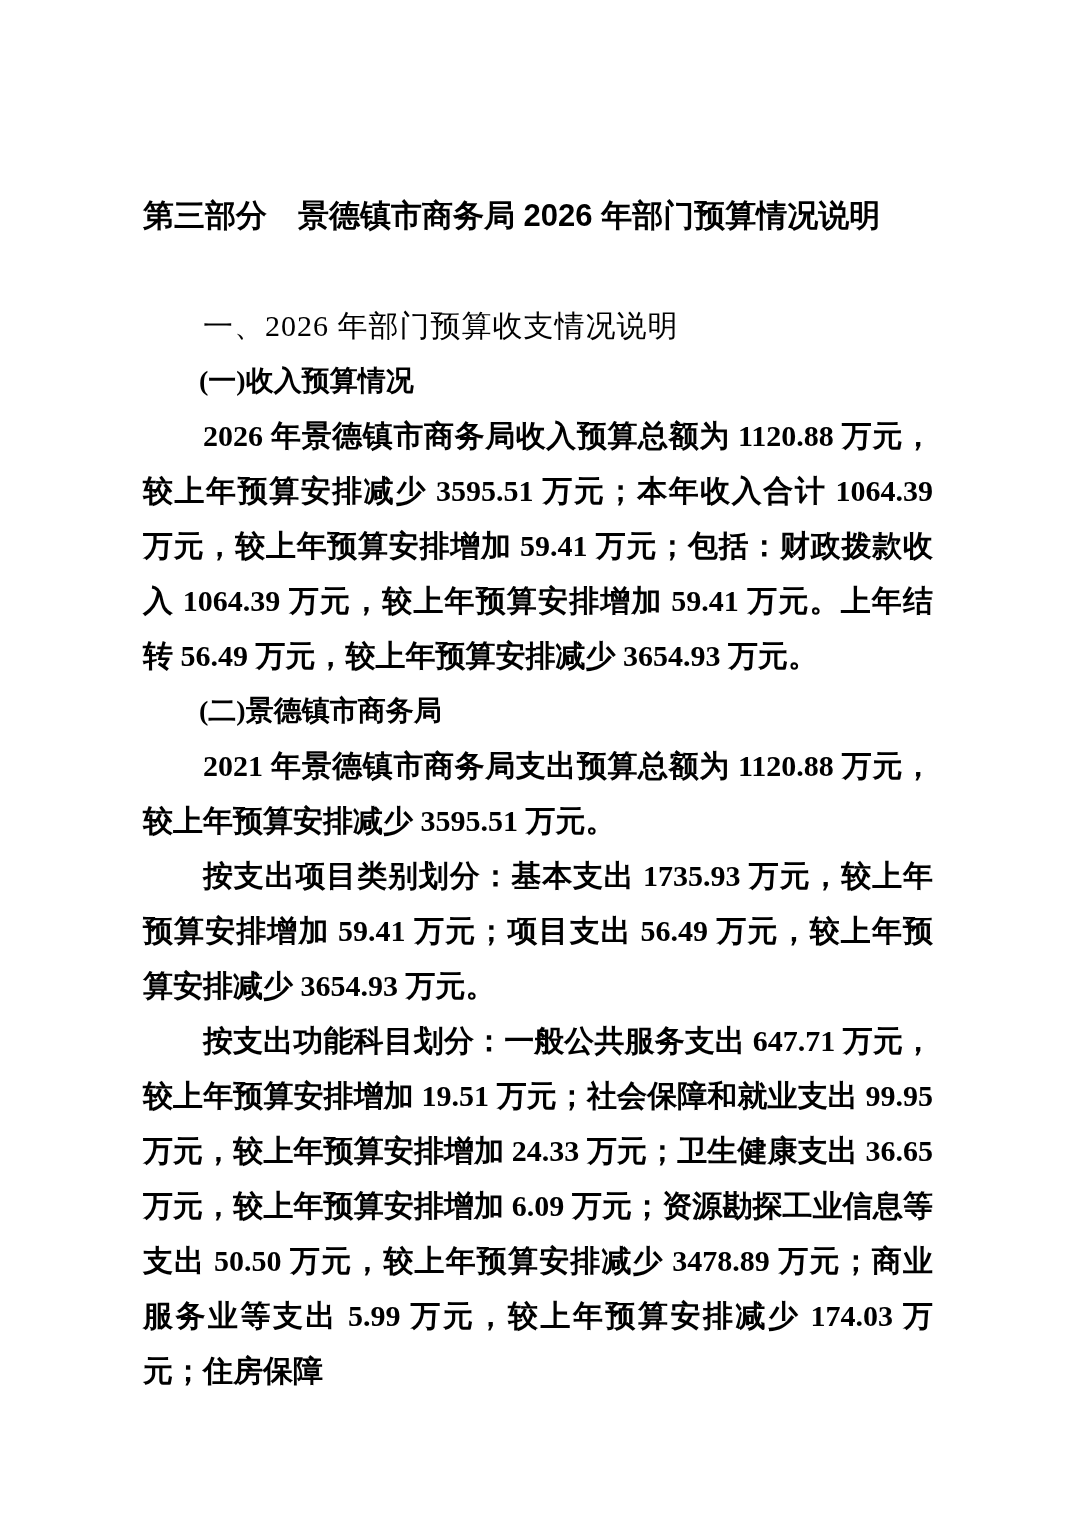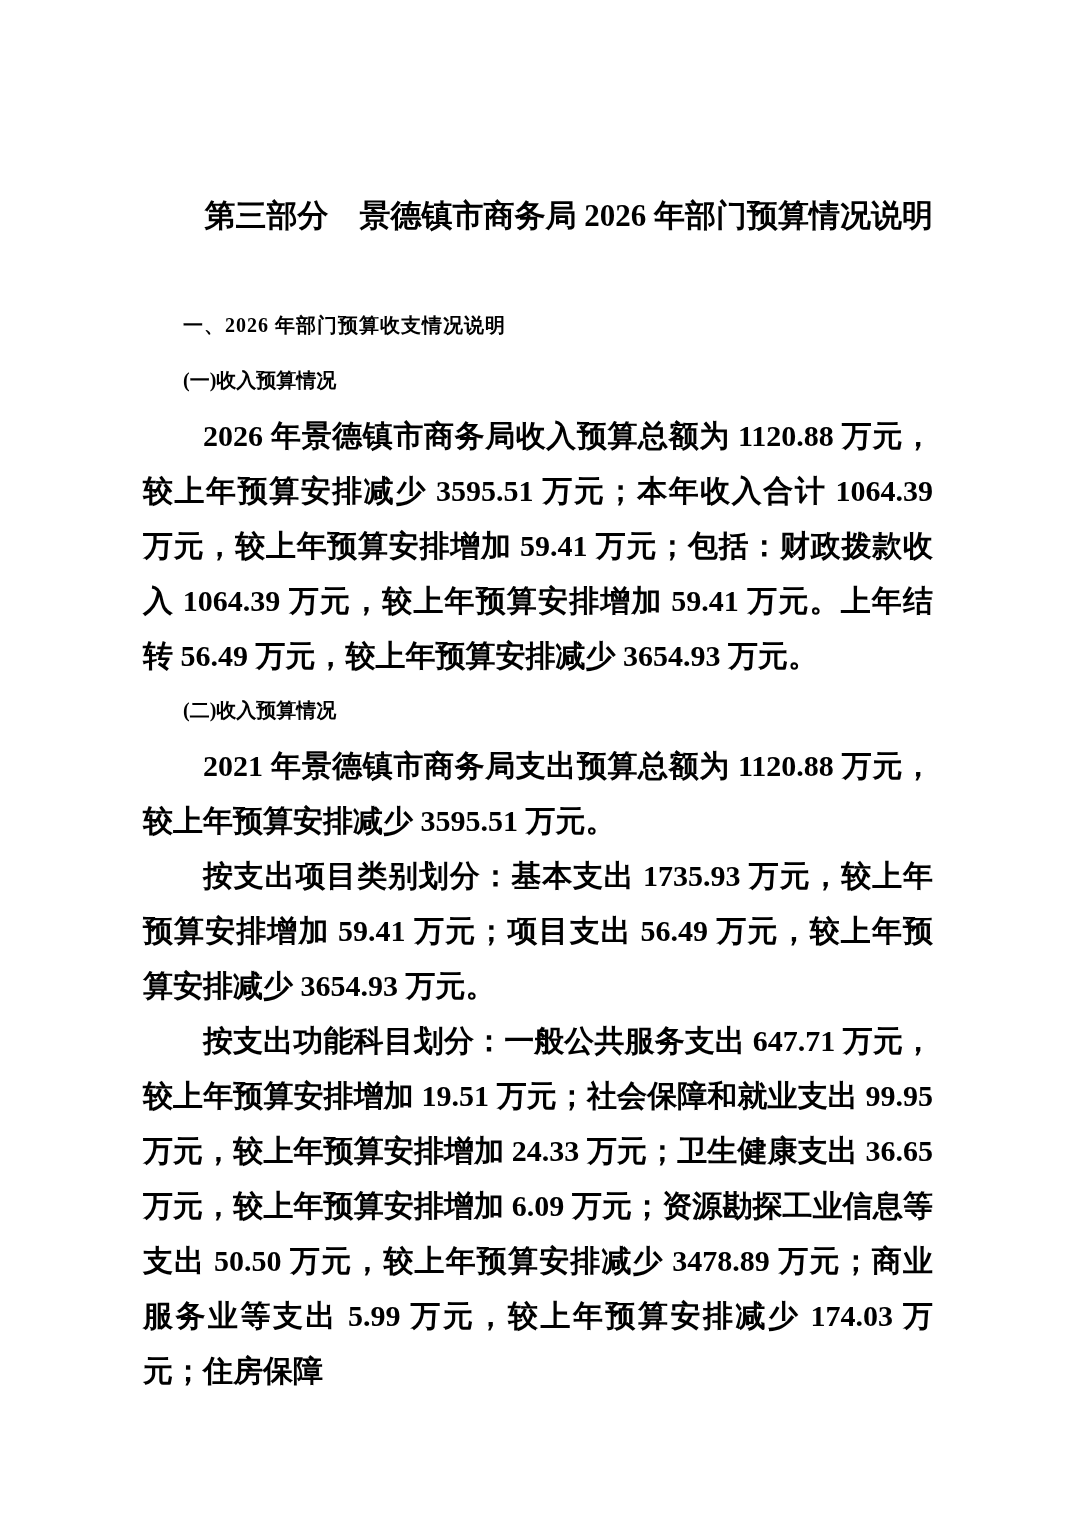--- a/index.html
+++ b/index.html
@@ -17,38 +17,38 @@
     position: relative;
     box-sizing: border-box;
     width: 1074px;
     height: 1520px;
     padding: 188px 141px 0 143px;
     background: #ffffff;
     overflow: hidden;
   }
   .doc-title {
     margin: 0;
-    font-family: Liberation Serif, serif;
+    font-family: Liberation Sans, sans-serif;
     font-size: 31px;
     font-weight: bold;
     line-height: 55px;
-    text-align: right;
+    text-align: left;
     white-space: nowrap;
   }
   .section-heading {
     margin: 55px 0 0 0;
-    font-size: 20px;
-    font-weight: bold;
+    font-size: 30px;
+    font-weight: normal;
     line-height: 55px;
     text-indent: 2em;
     letter-spacing: 1px;
   }
   .sub-heading {
     margin: 0;
-    font-size: 20px;
+    font-size: 28px;
     font-weight: bold;
     line-height: 55px;
     text-indent: 2em;
   }
   .body-para {
     margin: 0;
     font-size: 30px;
     font-weight: bold;
     line-height: 55px;
     text-indent: 2em;
@@ -62,21 +62,21 @@
 <div class="page">
 
   <h1 class="doc-title">第三部分　景德镇市商务局 2026 年部门预算情况说明</h1>
 
   <h2 class="section-heading">一、2026 年部门预算收支情况说明</h2>
 
   <h3 class="sub-heading">(一)收入预算情况</h3>
 
   <p class="body-para">2026 年景德镇市商务局收入预算总额为 1120.88 万元，较上年预算安排减少 3595.51 万元；本年收入合计 1064.39 万元，较上年预算安排增加 59.41 万元；包括：财政拨款收入 1064.39 万元，较上年预算安排增加 59.41 万元。上年结转 56.49 万元，较上年预算安排减少 3654.93 万元。</p>
 
-  <h3 class="sub-heading">(二)收入预算情况</h3>
+  <h3 class="sub-heading">(二)景德镇市商务局</h3>
 
   <p class="body-para">2021 年景德镇市商务局支出预算总额为 1120.88 万元，较上年预算安排减少 3595.51 万元。</p>
 
   <p class="body-para">按支出项目类别划分：基本支出 1735.93 万元，较上年预算安排增加 59.41 万元；项目支出 56.49 万元，较上年预算安排减少 3654.93 万元。</p>
 
   <p class="body-para">按支出功能科目划分：一般公共服务支出 647.71 万元，较上年预算安排增加 19.51 万元；社会保障和就业支出 99.95 万元，较上年预算安排增加 24.33 万元；卫生健康支出 36.65 万元，较上年预算安排增加 6.09 万元；资源勘探工业信息等支出 50.50 万元，较上年预算安排减少 3478.89 万元；商业服务业等支出 5.99 万元，较上年预算安排减少 174.03 万元；住房保障</p>
 
 </div>
 
 </body></html>

